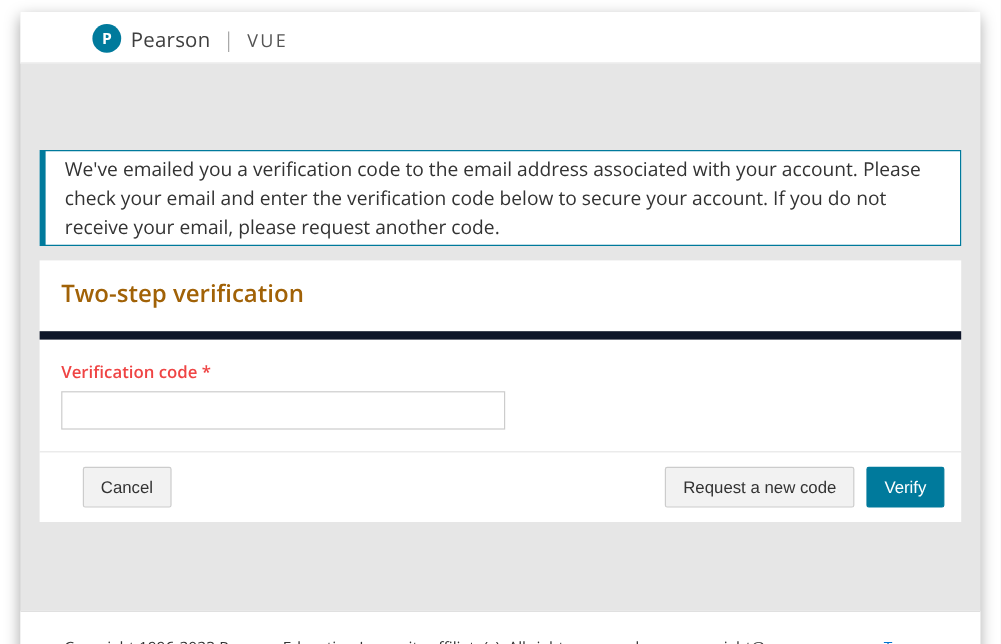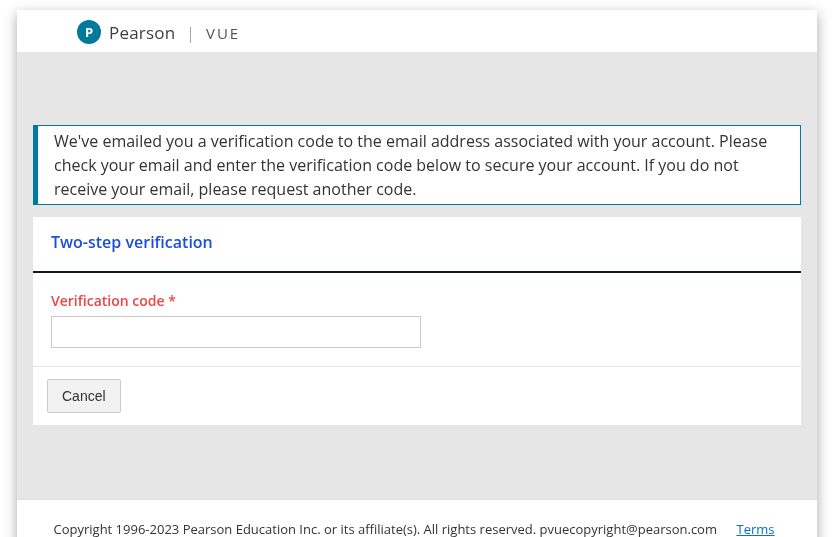--- a/index.html
+++ b/index.html
@@ -58,24 +58,24 @@
       color: #333;
       font-size: 16px;
       line-height: 1.5;
       margin-bottom: 12px;
     }
     .panel {
       background: #fff;
     }
     .panel-header {
       padding: 14px 18px 18px 18px;
-      border-bottom: 2px solid #0f172a;
+      border-bottom: 7px solid #0f172a;
       font-weight: 600;
-      font-size: 16px;
-      color: #1d4ed8;
+      font-size: 20px;
+      color: #a16207;
     }
     .panel-body {
       padding: 18px;
       border-bottom: 1px solid #e6e6e6;
     }
     .field-label {
       font-weight: 600;
       font-size: 14px;
       color: #ef4444;
       margin-bottom: 6px;
@@ -85,20 +85,21 @@
       width: 370px;
       height: 32px;
       border: 1px solid #ccc;
       padding: 4px 8px;
       font-size: 14px;
     }
     .panel-actions {
       padding: 12px 14px;
       display: flex;
       align-items: flex-start;
+      margin-left: 22px;
     }
     .btn {
       font-size: 14px;
       padding: 8px 14px;
       border: 1px solid #ccc;
       background: #f2f2f2;
       color: #333;
       cursor: pointer;
       border-radius: 2px;
     }
@@ -150,20 +151,24 @@
 
     <div class="panel">
       <div class="panel-header">Two-step verification</div>
       <div class="panel-body">
         <label class="field-label">Verification code *</label>
         <input type="text" class="text-input" value="" style="">
       </div>
       <div class="panel-actions">
         <button class="btn">Cancel</button>
         <div class="spacer"></div>
+        <div class="actions-right">
+          <button class="btn">Request a new code</button>
+          <button class="btn btn-primary">Verify</button>
+        </div>
       </div>
     </div>
 
   </div>
 
   <div class="footer">
     <span>Copyright 1996-2023 Pearson Education Inc. or its affiliate(s). All rights reserved. pvuecopyright@pearson.com</span>
     &nbsp;&nbsp;
     <a href="#">Terms</a>
     

